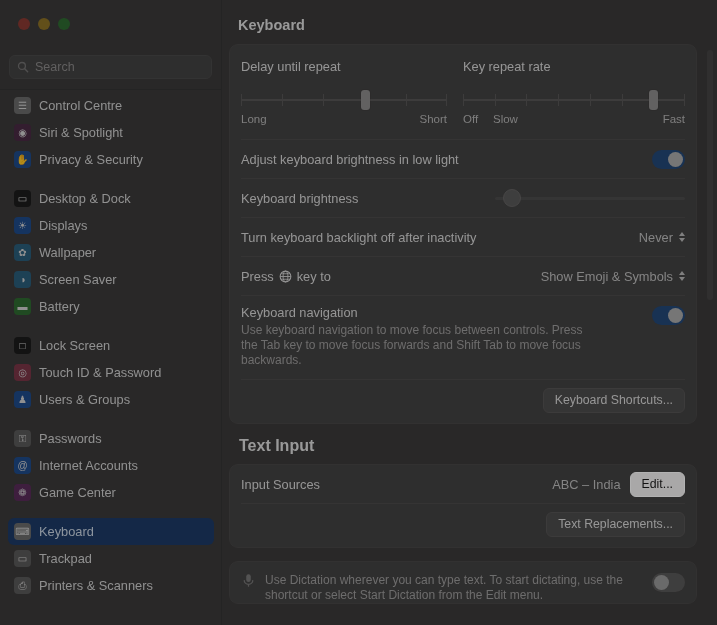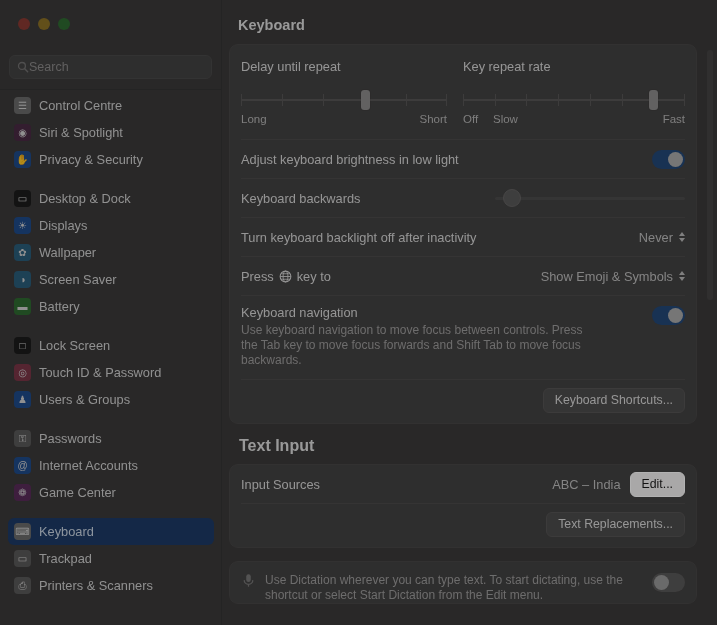--- a/index.html
+++ b/index.html
@@ -24,21 +24,21 @@
   #traffic { position:absolute; top:18px; left:18px; display:flex; gap:8px; }
   .light { width:12px; height:12px; border-radius:50%; }
   .light.red{background:#8a3a33;} .light.yellow{background:#8d7126;} .light.green{background:#2f6b31;}
 
   #search-wrap { position:absolute; top:55px; left:9px; width:203px; height:24px; }
   #search-box {
     width:100%; height:100%;
     background:#434242;
     border:1px solid #4a4949;
     border-radius:6px;
-    display:flex; align-items:center; padding:0 7px; 
+    display:flex; align-items:center; padding:0 7px; gap:6px;
   }
   #search-box .mag { width:12px; height:12px; flex:0 0 12px; opacity:.55; }
   #search-text { font-size:12.5px; color:#8b8a8a; }
 
   #sidebar-sep { position:absolute; top:89px; left:0; width:222px; height:1px; background:#343434; }
 
   #nav { position:absolute; top:92px; left:0; width:222px; height:533px; overflow:hidden; padding:0 8px; }
   .nav-item {
     display:flex; align-items:center; gap:8px;
     height:27px; padding:0 6px; border-radius:6px;
@@ -285,21 +285,21 @@
           <span class="row-label">Adjust keyboard brightness in low light</span>
           <span class="row-spacer"></span>
           <div class="toggle on">
               <div class="knob"></div>
             </div>
         </div>
 
         <div class="divider"></div>
 
         <div class="row">
-          <span class="row-label">Keyboard backwards</span>
+          <span class="row-label">Keyboard brightness</span>
           <div class="bright-track">
             <div class="bright-line"></div>
             <div class="bright-thumb" id="bright-thumb" style="left: calc(4%);"></div>
           </div>
         </div>
 
         <div class="divider"></div>
 
         <div class="row">
           <span class="row-label">Turn keyboard backlight off after inactivity</span>

